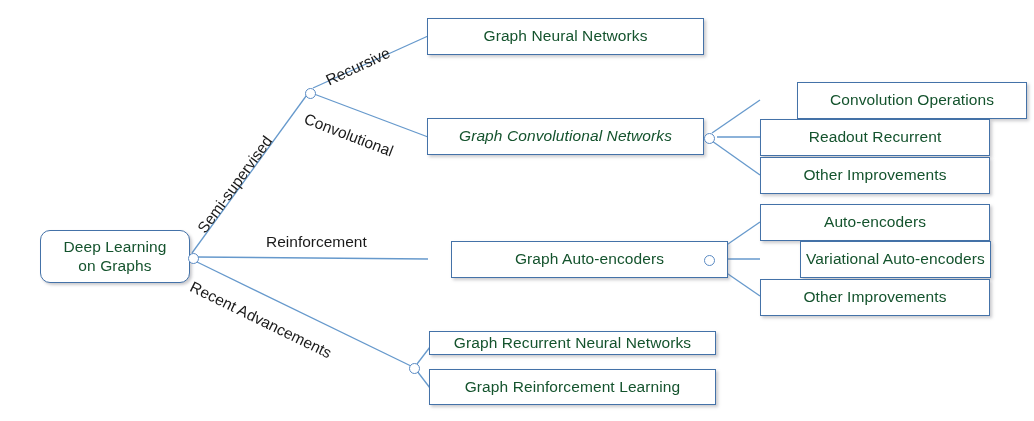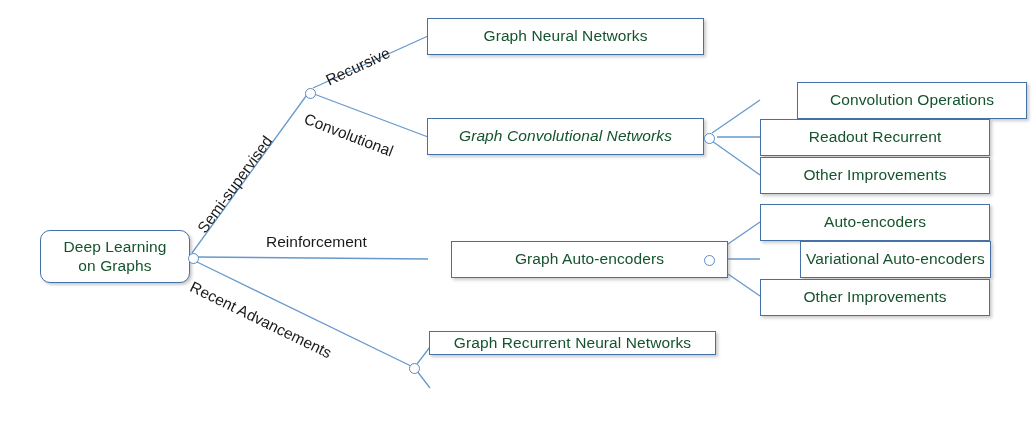--- a/index.html
+++ b/index.html
@@ -105,20 +105,21 @@
 on Graphs</div>
 
   <div class="node-box" style="left:427px; top:18px; width:277px; height:37px;">Graph Neural Networks</div>
 
   <div class="node-box" style="left:427px; top:118px; width:277px; height:37px;font-style:italic;">Graph Convolutional Networks</div>
 
   <div class="node-box" style="left:427px; top:241px; width:277px; height:37px;margin-left:24px;">Graph Auto-encoders</div>
 
   <div class="node-box" style="left:429px; top:331px; width:287px; height:24px;">Graph Recurrent Neural Networks</div>
 
+  <div class="node-box" style="left:429px; top:369px; width:287px; height:36px;">Graph Reinforcement Learning</div>
 
   <div class="node-box" style="left:760px; top:82px; width:230px; height:37px;margin-left:37px;">Convolution Operations</div>
 
   <div class="node-box" style="left:760px; top:119px; width:230px; height:37px;">Readout Recurrent</div>
 
   <div class="node-box" style="left:760px; top:157px; width:230px; height:37px;">Other Improvements</div>
 
   <div class="node-box" style="left:760px; top:204px; width:230px; height:37px;">Auto-encoders</div>
 
   <div class="node-box" style="left:760px; top:241px; width:191px; height:37px;margin-left:40px;">Variational Auto-encoders</div>

